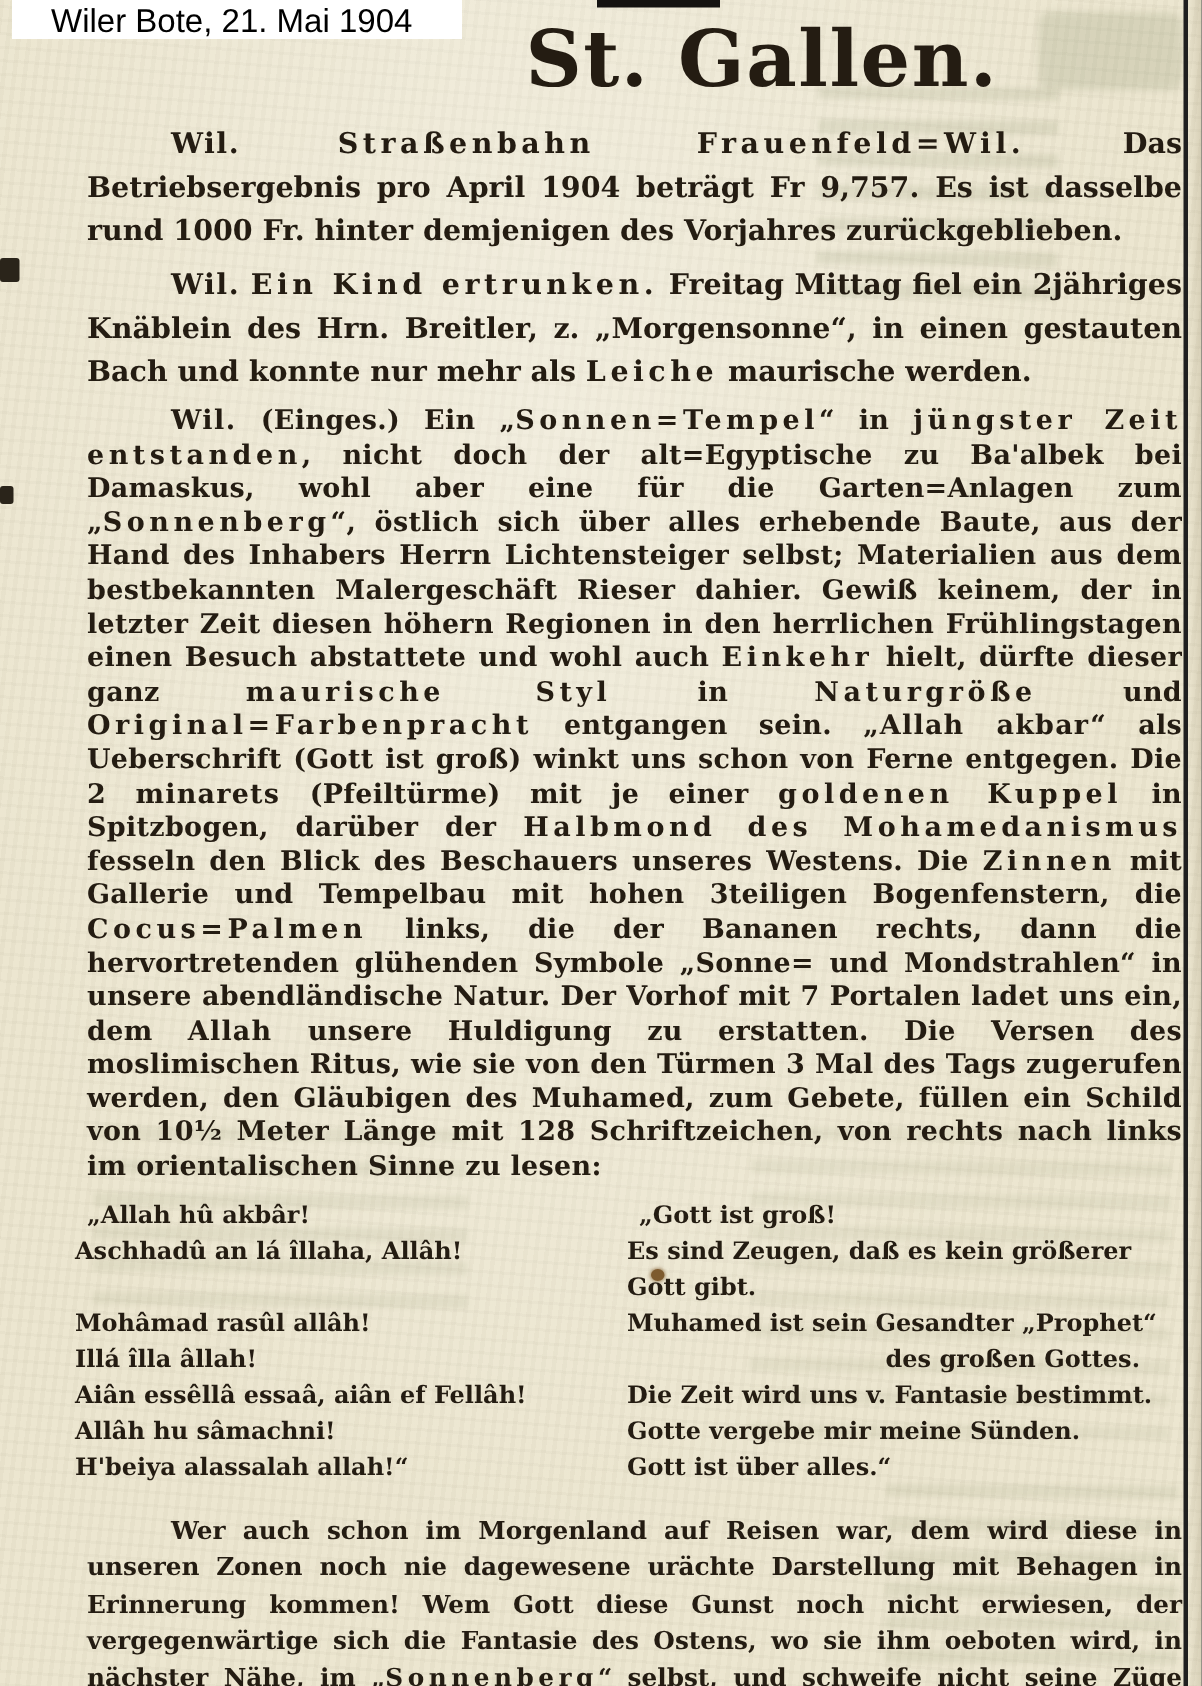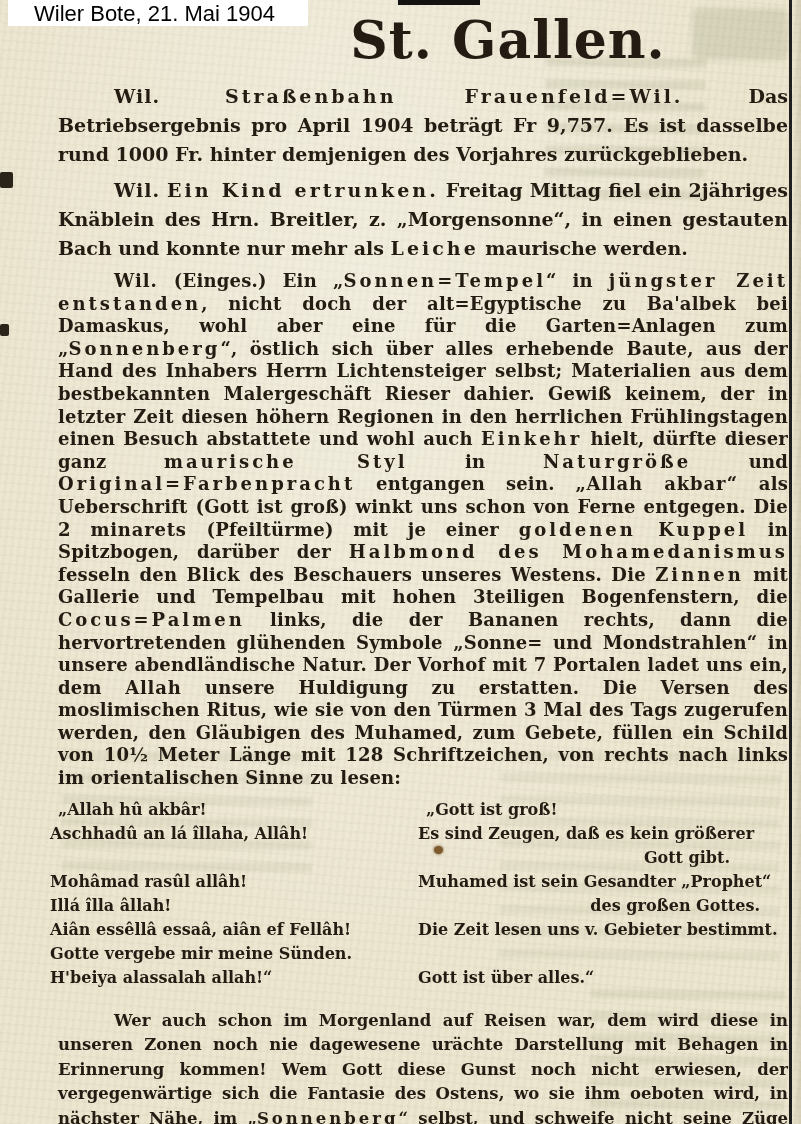--- a/index.html
+++ b/index.html
@@ -52,21 +52,21 @@
     font-size:16.5px;line-height:24.6px;text-indent:56px;}
   .lead{font-weight:900;letter-spacing:1px;}
   .sperr{letter-spacing:3px;}
   .antiqua{letter-spacing:0.8px;}
   
   .verses{margin:8px 0 19px -8px;width:738px;}
   .verse-row{display:flex;font-weight:bold;font-size:16px;line-height:24px;}
   .vl{flex:0 0 368px;white-space:nowrap;}
   .vr{flex:1;}
   .verse-row:nth-child(1) .vl{padding-left:8px;}
-  .verse-row:nth-child(3) .vr{text-align:right;padding-right:58px;}
+  .verse-row:nth-child(3) .vr{padding-right:58px;}
   .verse-row:nth-child(5) .vr{text-align:right;padding-right:28px;}
   
   .footer-seps{position:relative;height:30px;margin-top:4px;}
   .footer-seps span{position:absolute;top:0;font-size:26px;font-weight:bold;}
   .footer-seps .sep-a{left:238px;}
   .footer-seps .sep-b{left:588px;}
 </style>
 </head>
 <body>
 
@@ -114,23 +114,24 @@
         <div class="verse-row">
           <div class="vl">Mohâmad rasûl allâh!</div>
           <div class="vr">Muhamed ist sein Gesandter „Prophet“</div>
         </div>
         <div class="verse-row">
           <div class="vl">Illá îlla âllah!</div>
           <div class="vr">des großen Gottes.</div>
         </div>
         <div class="verse-row">
           <div class="vl">Aiân essêllâ essaâ, aiân ef Fellâh!</div>
-          <div class="vr">Die Zeit lesen uns v. Gebieter bestimmt.</div>
+          <div class="vr">Die Zeit wird uns v. Fantasie bestimmt.</div>
         </div>
         <div class="verse-row">
+          <div class="vl">Allâh hu sâmachni!</div>
           <div class="vr">Gotte vergebe mir meine Sünden.</div>
         </div>
         <div class="verse-row">
           <div class="vl">H'beiya alassalah allah!“</div>
           <div class="vr">Gott ist über alles.“</div>
         </div>
       </div>
 
     <p id="closing" class="closing"><span class="">Wer auch schon im Morgenland auf Reisen war, dem wird diese in unseren Zonen noch nie dagewesene urächte Darstellung mit Behagen in Erinnerung kommen! Wem Gott diese Gunst noch nicht erwiesen, der vergegenwärtige sich die Fantasie des Ostens, wo sie ihm oeboten wird, in nächster Nähe, im „</span><span class="sperr ">Sonnenberg</span><span class="">“ selbst, und schweife nicht seine Züge nach einer fernern, nicht erreichbaren türkischen Moschee!</span></p>
 

